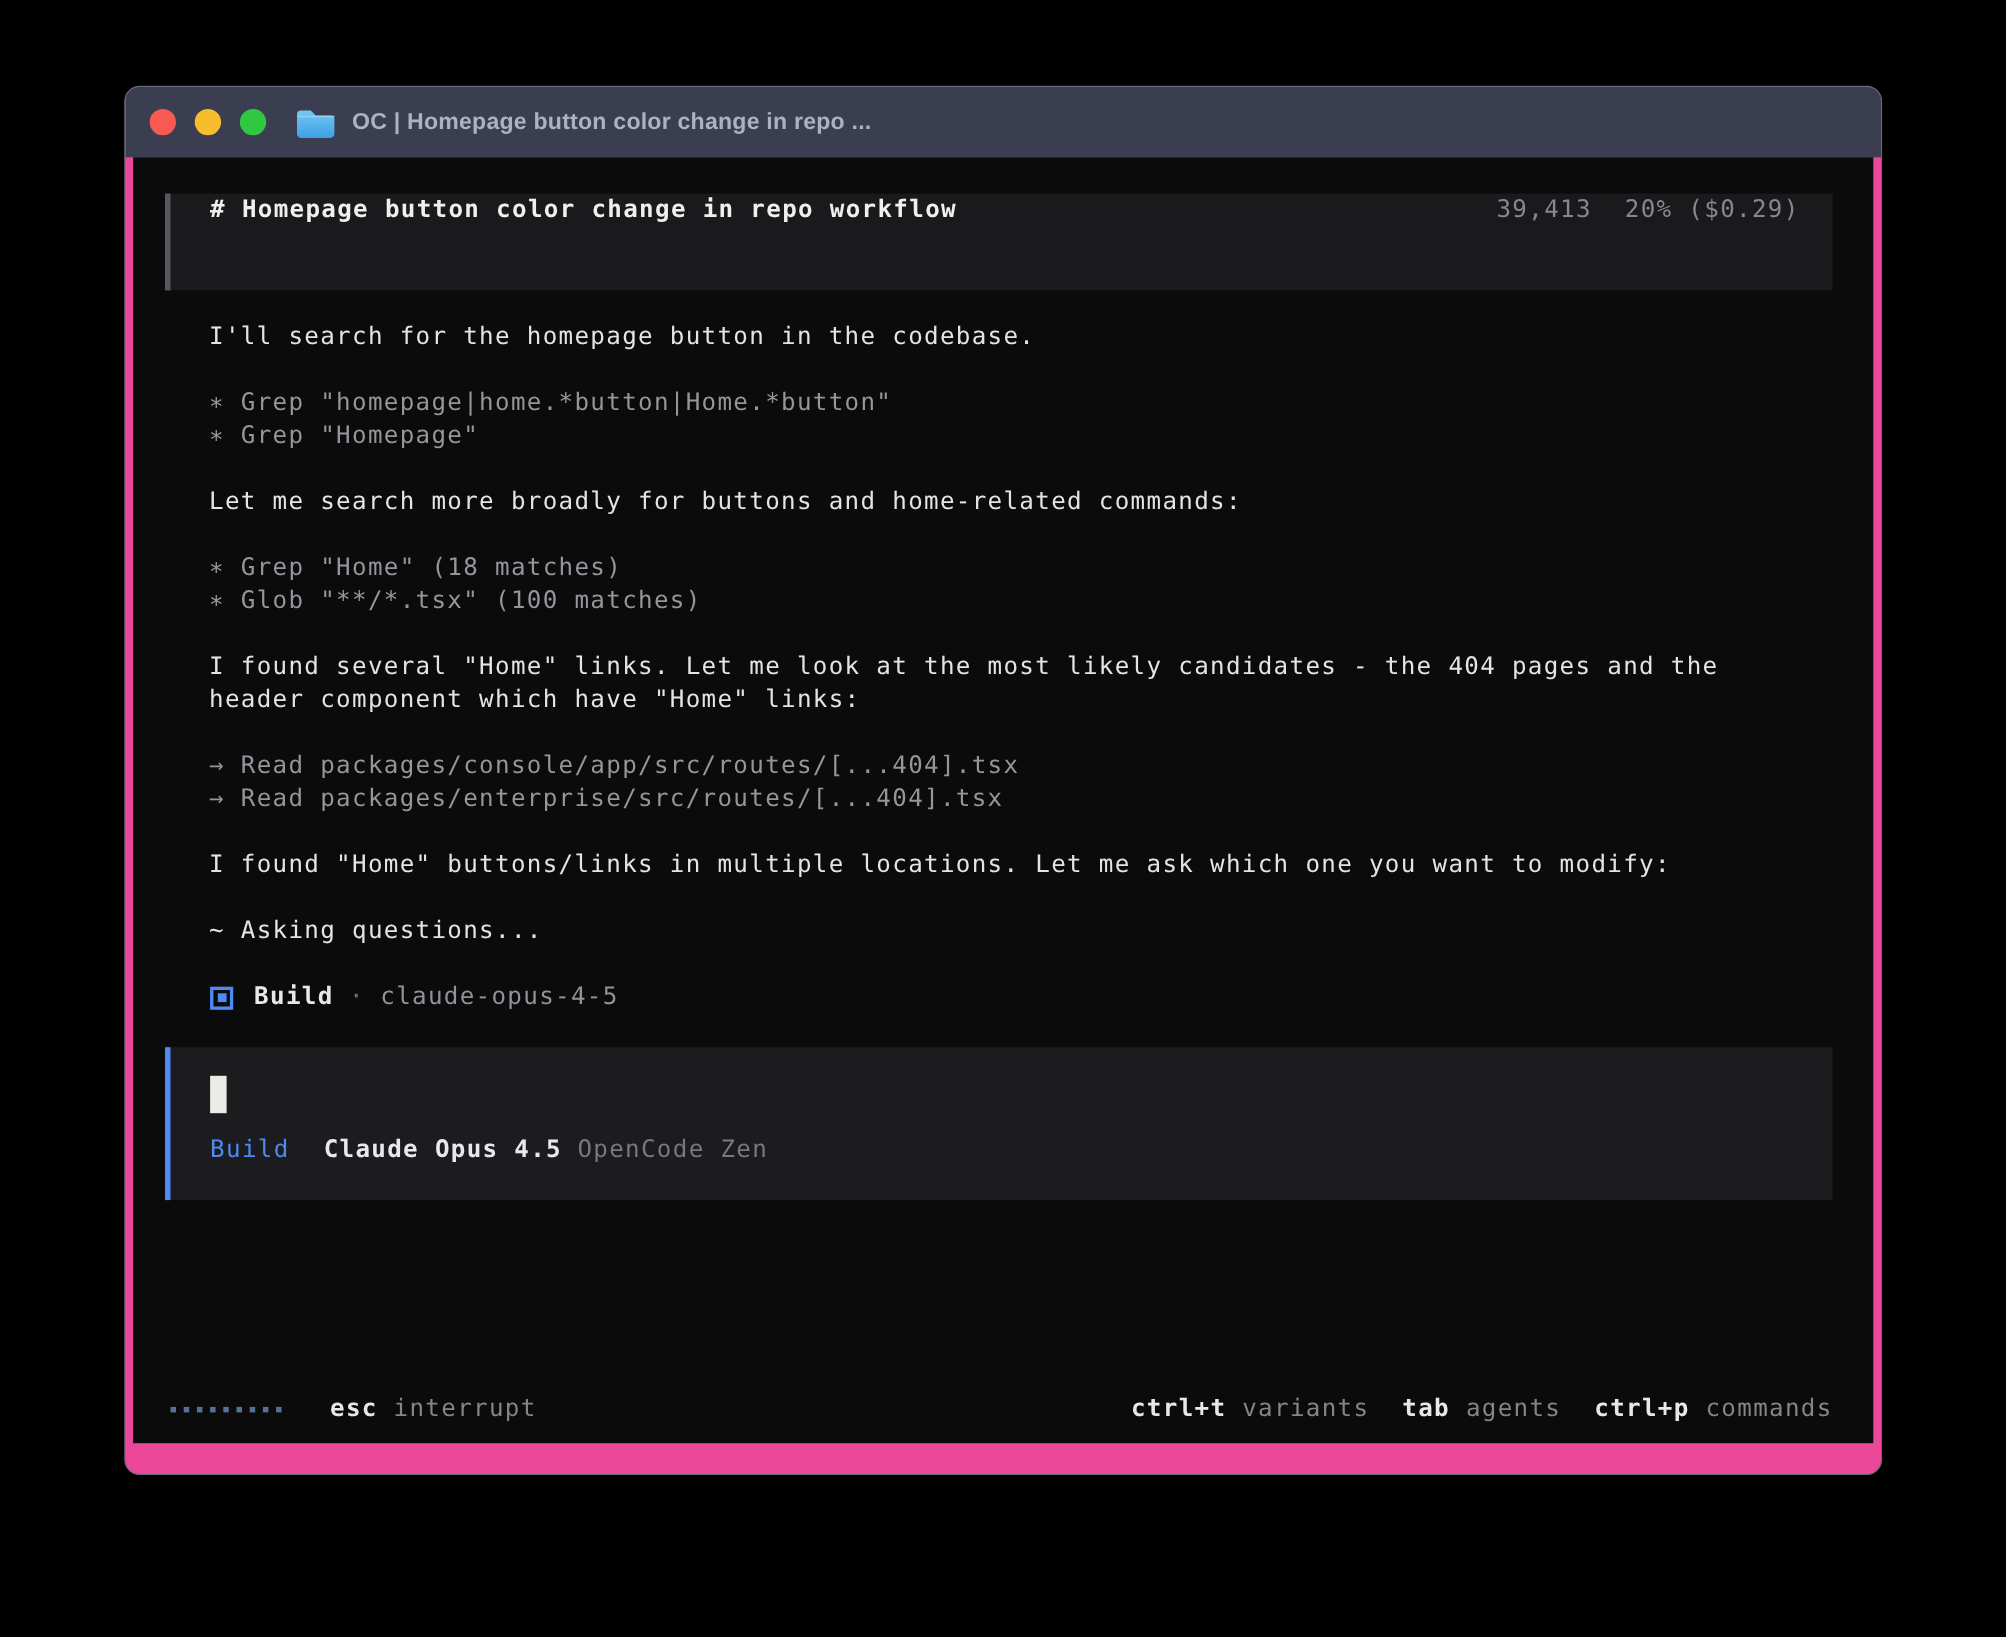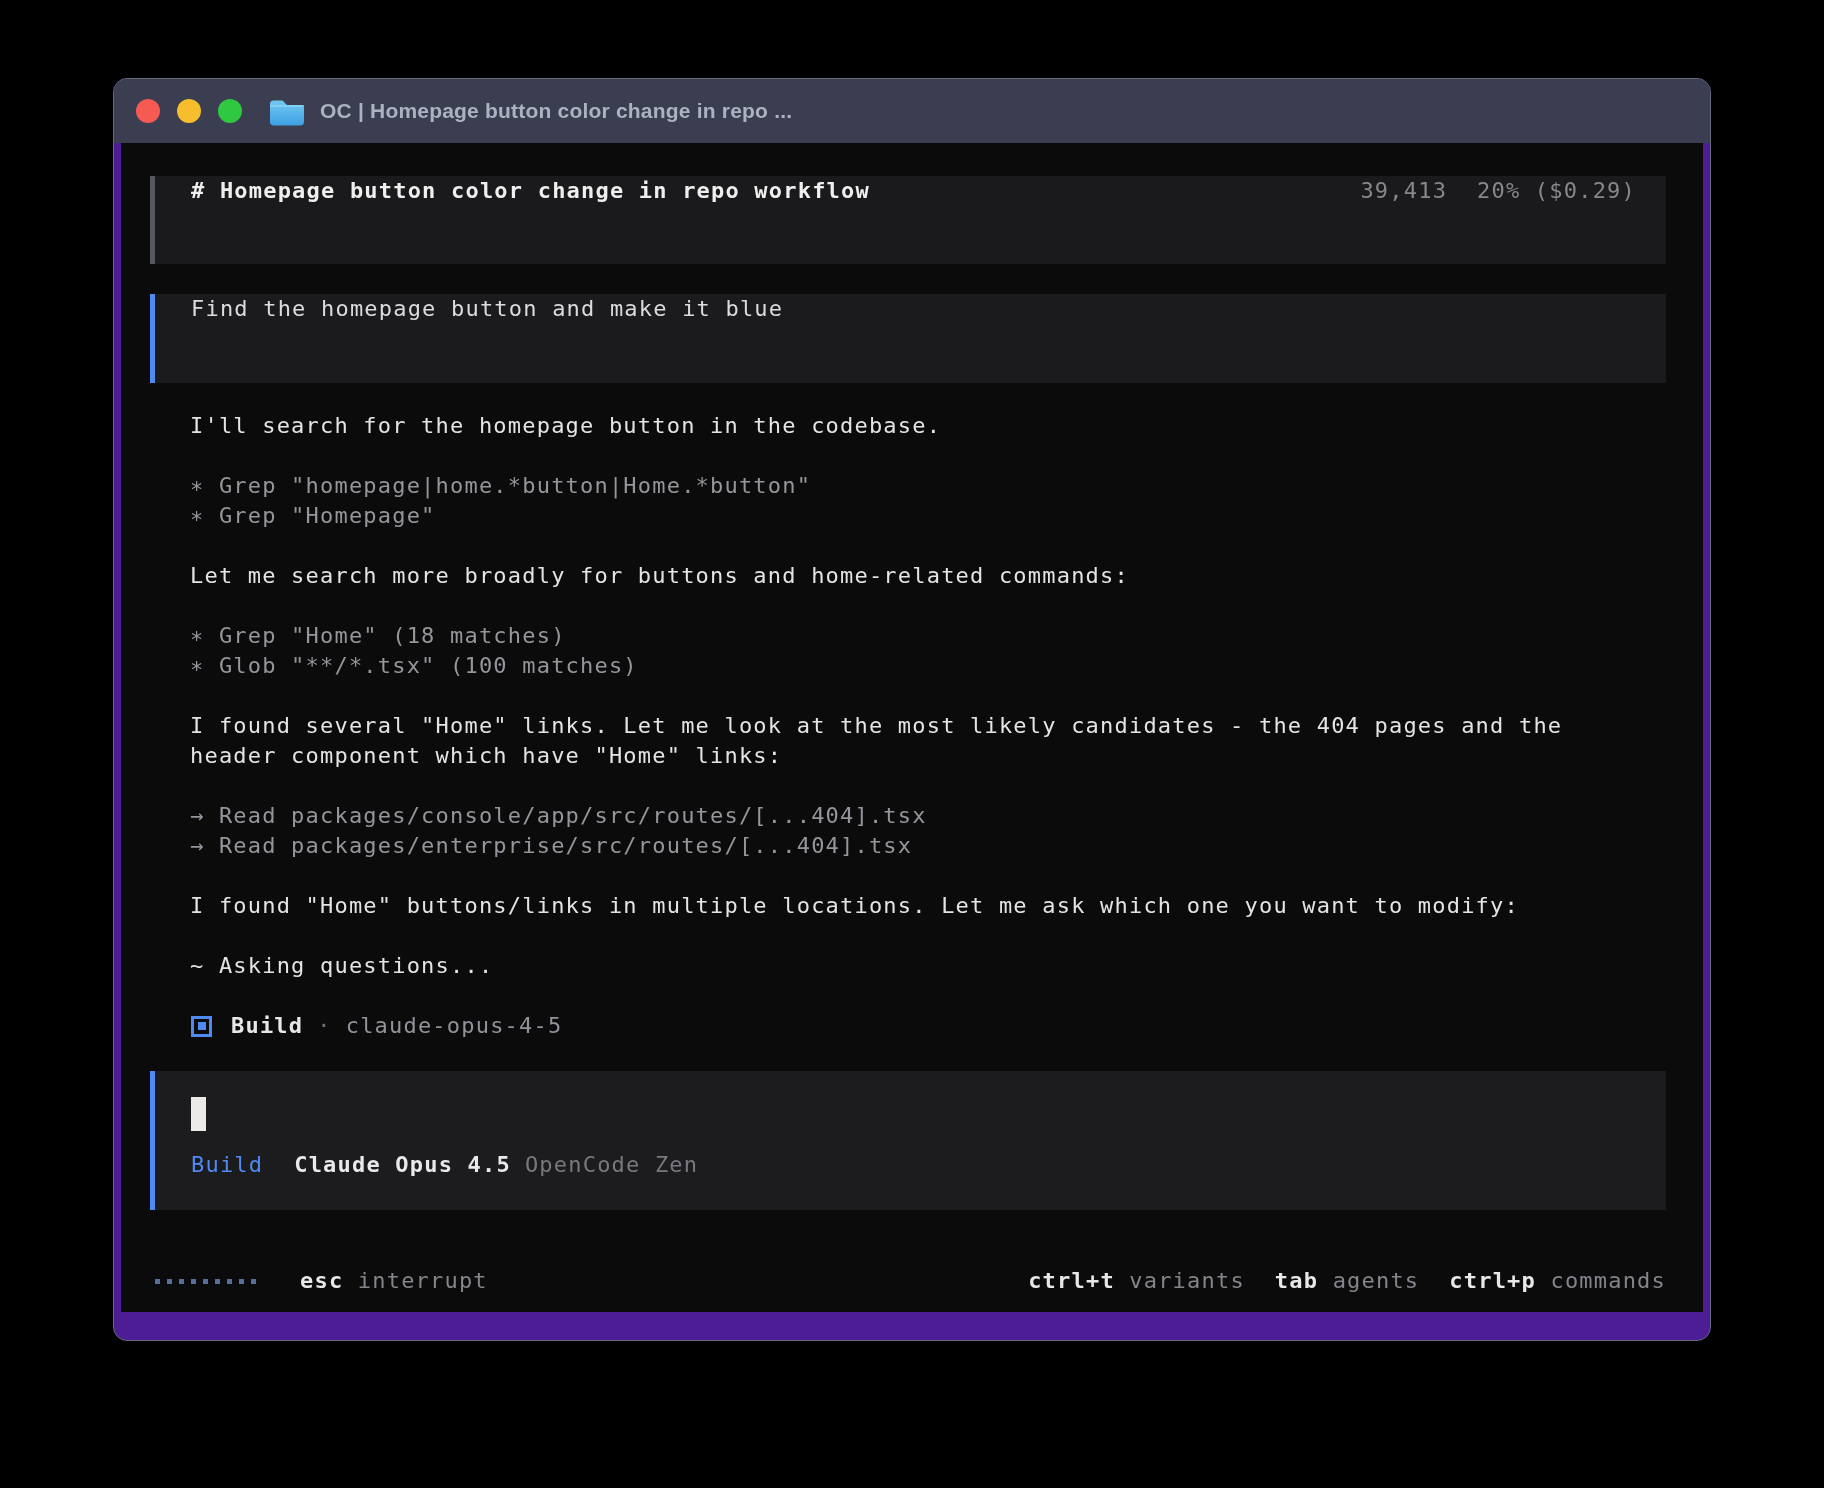--- a/index.html
+++ b/index.html
@@ -1,21 +1,21 @@
 <!DOCTYPE html>
 <html><head>
 <meta charset="utf-8">
 <style>
   * { margin:0; padding:0; box-sizing:border-box; }
   html,body { width:1824px; height:1488px; background:#000; overflow:hidden;
               font-family:"DejaVu Sans Mono", monospace; }
 
   .window {
     position:absolute; left:113px; top:78px; width:1598px; height:1263px;
-    background:#4c1d95; border:1px solid #646a7a; border-radius:14px;
+    background:#ec4899; border:1px solid #646a7a; border-radius:14px;
     display:flex; flex-direction:column; overflow:hidden;
   }
 
   
   .titlebar {
     height:64px; flex:0 0 64px; background:#3a3e50;
     display:flex; align-items:center; padding:0 22px;
   }
   .lights { display:flex; gap:17px; margin-right:26px; }
   .light { width:24px; height:24px; border-radius:50%; }
@@ -111,23 +111,20 @@
   <div class="terminal">
 
     <div class="block header">
       <span class="hdr-title"># Homepage button color change in repo workflow</span>
       <span class="hdr-stats">
         <span>39,413</span>
         <span>20% ($0.29)</span>
       </span>
     </div>
 
-    <div class="block quote">
-      <span class="quote-text">Find the homepage button and make it blue</span>
-    </div>
 
     <div class="transcript">
       <div class="tline">I'll search for the homepage button in the codebase.</div>
       <div class="tline dim para">∗ Grep "homepage|home.*button|Home.*button"</div>
       <div class="tline dim">∗ Grep "Homepage"</div>
       <div class="tline para">Let me search more broadly for buttons and home-related commands:</div>
       <div class="tline dim para">∗ Grep "Home" (18 matches)</div>
       <div class="tline dim">∗ Glob "**/*.tsx" (100 matches)</div>
       <div class="tline para">I found several "Home" links. Let me look at the most likely candidates - the 404 pages and the</div>
       <div class="tline">header component which have "Home" links:</div>

